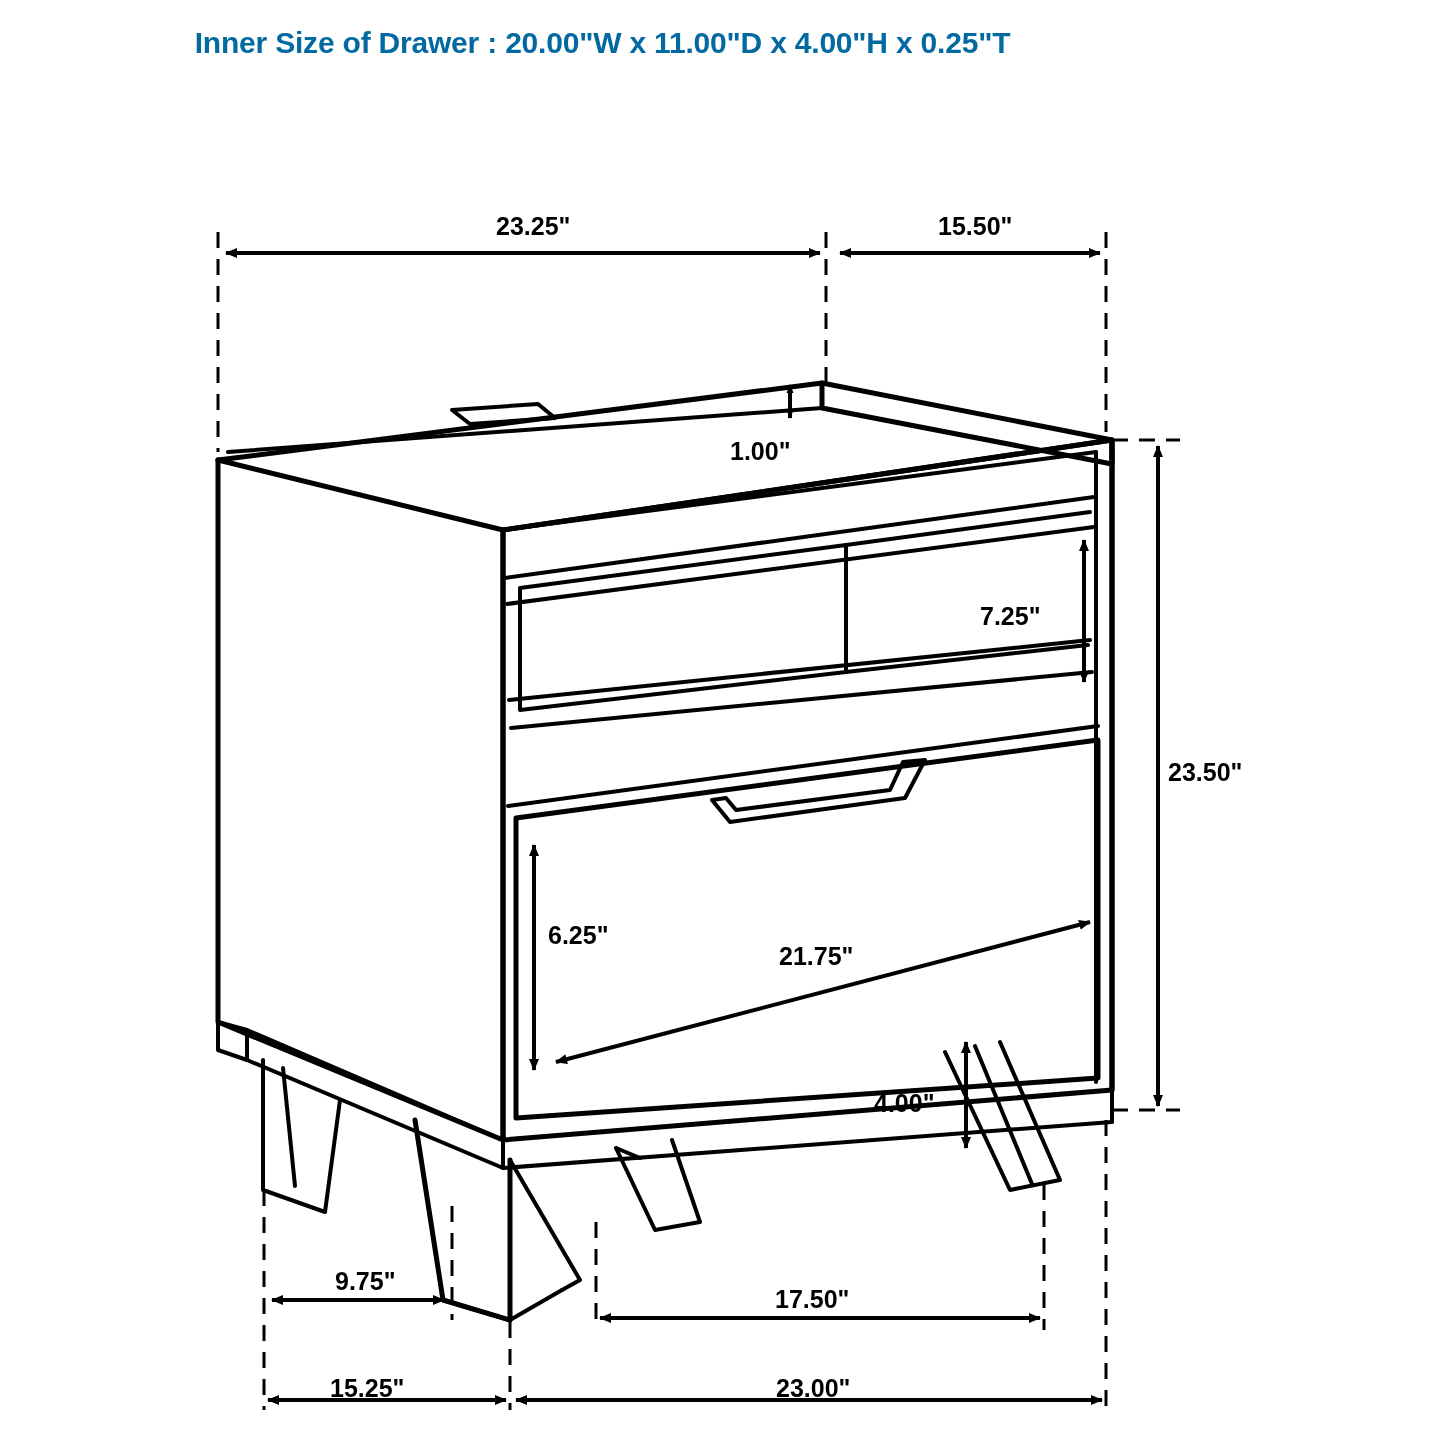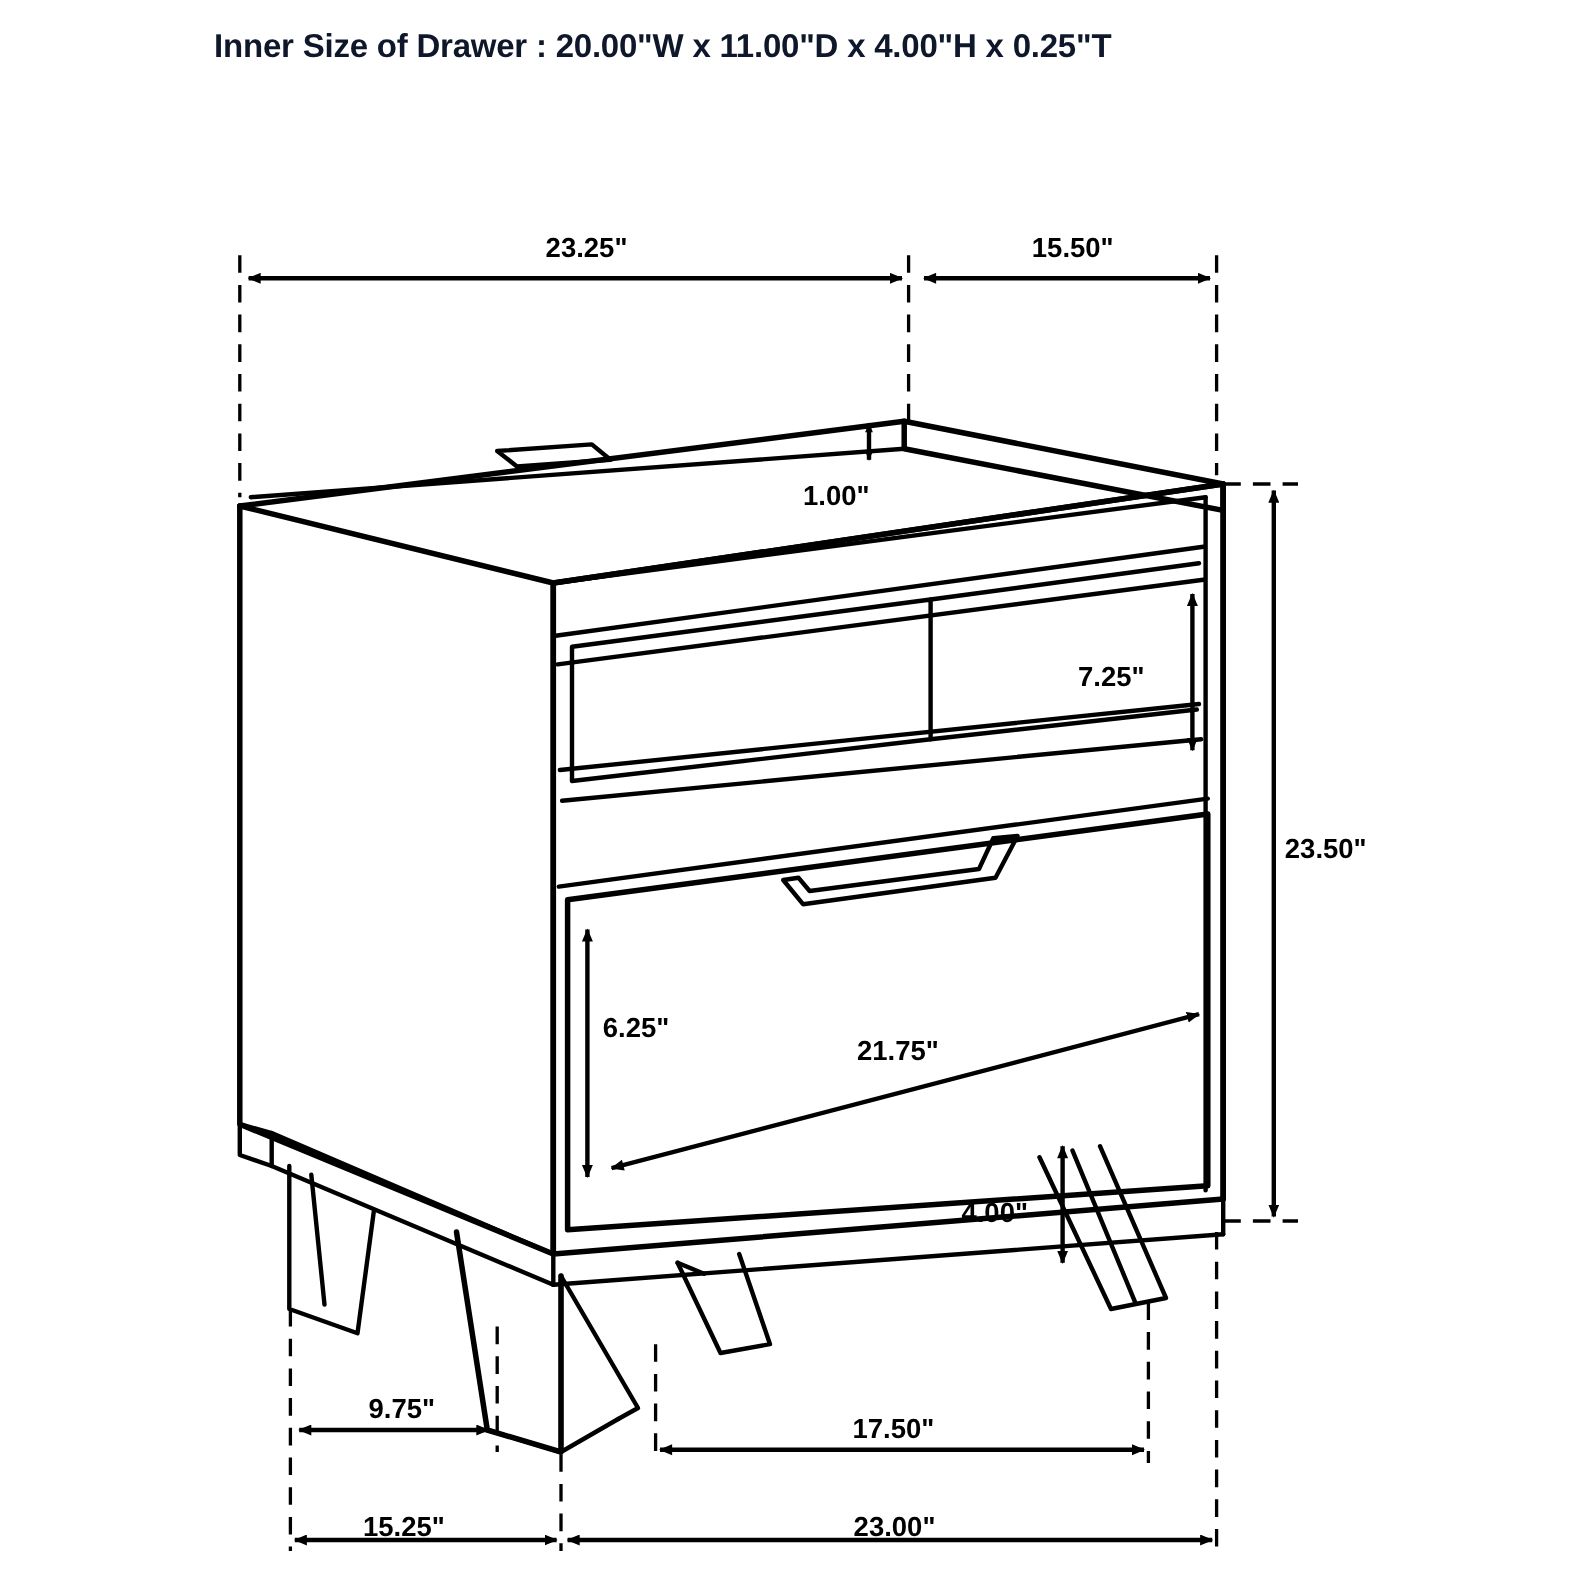--- a/index.html
+++ b/index.html
@@ -16,21 +16,21 @@
     overflow: hidden;
   }
   #title {
     position: absolute;
     top: 26px;
     left: 0;
     width: 1205px;
     text-align: center;
     font-size: 30px;
     font-weight: bold;
-    color: #0f172a;
+    color: #0369a1;
     letter-spacing: -0.2px;
   }
   #canvas {
     position: absolute;
     top: 0;
     left: 0;
   }
   .dim-label {
     position: absolute;
     font-size: 25px;

